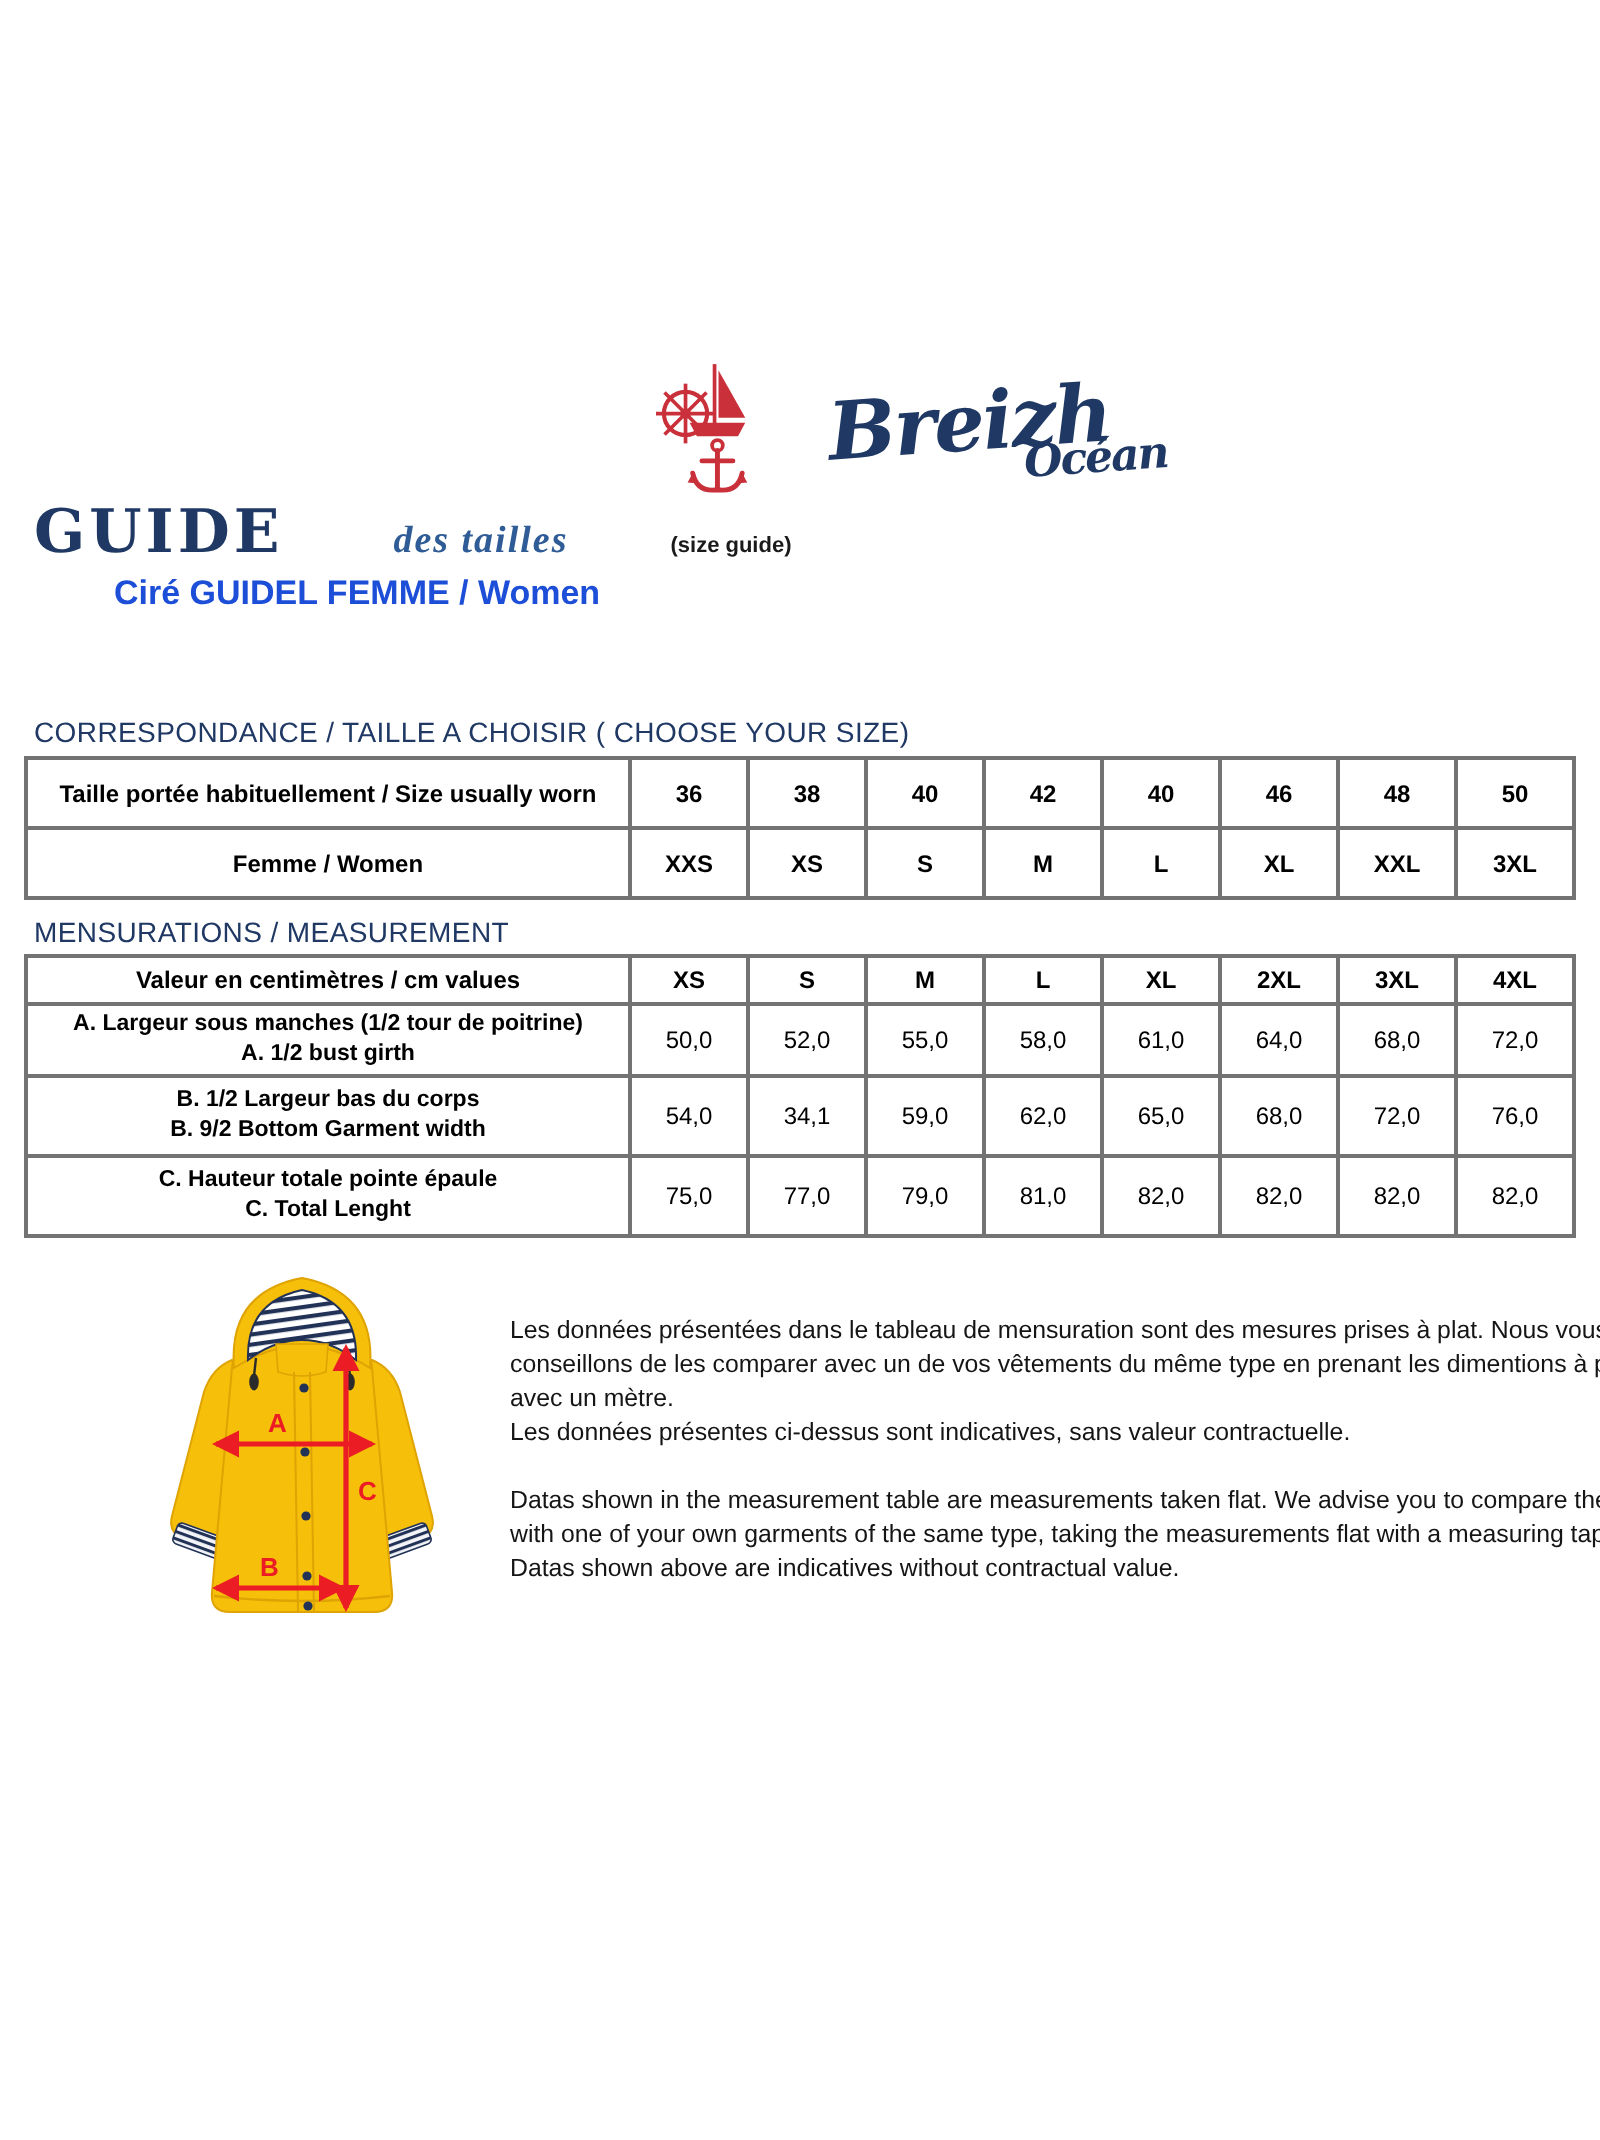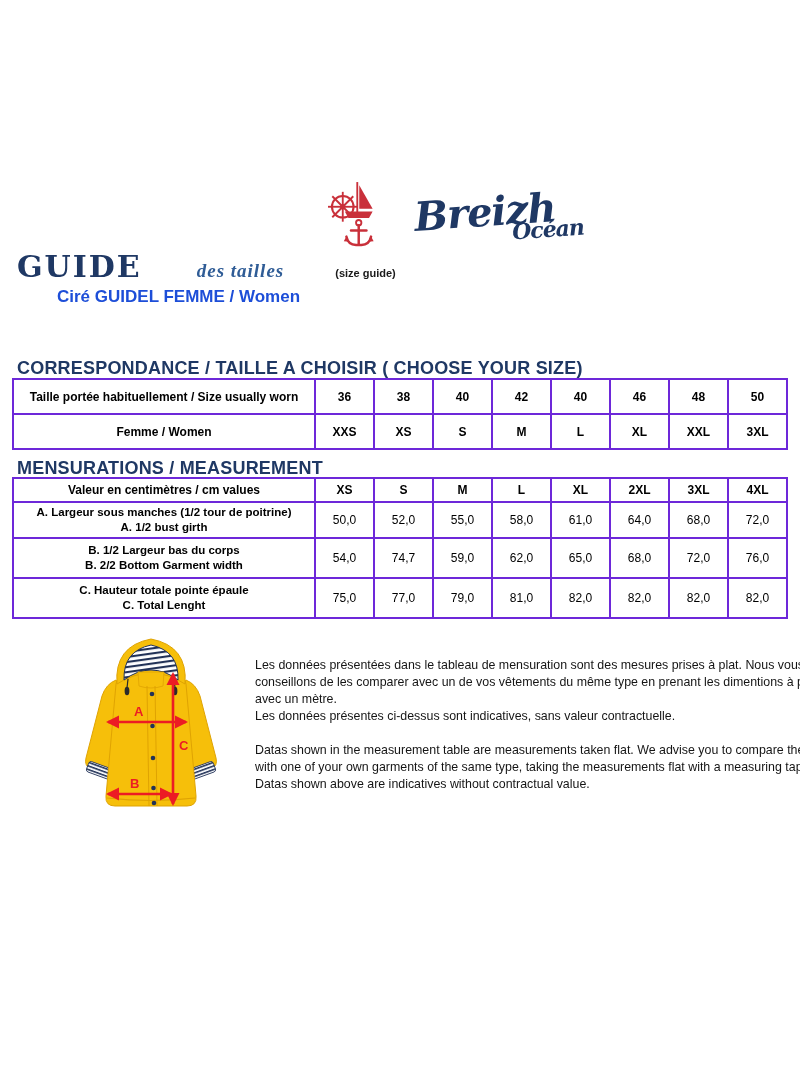--- a/index.html
+++ b/index.html
@@ -29,28 +29,28 @@
   .guide-word{
     font-family:"DejaVu Serif", serif;font-weight:800;font-size:30px;
     color:#1F3864;letter-spacing:2px;line-height:1;
   }
   .guide-script{
     font-family:Liberation Serif, serif;font-style:italic;font-weight:bold;
     font-size:19px;color:#2F5C96;margin-left:10px;letter-spacing:1px;
   }
   .guide-note{font-size:11px;font-weight:bold;color:#1a1a1a;margin-left:6px;}
   .product-title{left:17px;top:287px;font-size:17px;font-weight:bold;color:#1d4ed8;margin-left:40px;}
-  .section-title{font-size:18px;font-weight:bold;color:#1F3864;letter-spacing:.2px;}
+  .section-title{font-size:14px;font-weight:normal;color:#1F3864;letter-spacing:.2px;}
   .corr-title{left:17px;top:358px;}
   .mens-title{left:17px;top:458px;text-align:center;}
 
   
   table.sz{border-collapse:collapse;table-layout:fixed;width:776px;}
   table.sz td{
-    border:2px solid #6d28d9;text-align:center;vertical-align:middle;
+    border:2px solid #737373;text-align:center;vertical-align:middle;
     font-size:12px;padding:0 2px;background:#ffffff;
   }
   td.blue{background:#DCE6F1;}
   td.lbl{font-weight:bold;}
   .t1 td{height:33px;font-weight:bold;}
   .t2 .hdr td{height:22px;font-weight:bold;}
   .t2 .ra td{height:34px;}
   .t2 .rb td{height:38px;}
   .t2 .rc td{height:38px;}
   .t2 td.val{font-weight:normal;}
@@ -171,24 +171,24 @@
     <td class="val">55,0</td>
     <td class="val">58,0</td>
     <td class="val">61,0</td>
     <td class="val">64,0</td>
     <td class="val">68,0</td>
     <td class="val">72,0</td>
   </tr>
   <tr class="rb">
     <td class="blue">
       <div class="lbl2">B. 1/2 Largeur bas du corps</div>
-      <div class="lbl2">B. 2/2 Bottom Garment width</div>
+      <div class="lbl2">B. 9/2 Bottom Garment width</div>
     </td>
     <td class="val">54,0</td>
-    <td class="val">74,7</td>
+    <td class="val">34,1</td>
     <td class="val">59,0</td>
     <td class="val">62,0</td>
     <td class="val">65,0</td>
     <td class="val">68,0</td>
     <td class="val">72,0</td>
     <td class="val">76,0</td>
   </tr>
   <tr class="rc">
     <td class="blue">
       <div class="lbl2">C. Hauteur totale pointe épaule</div>

